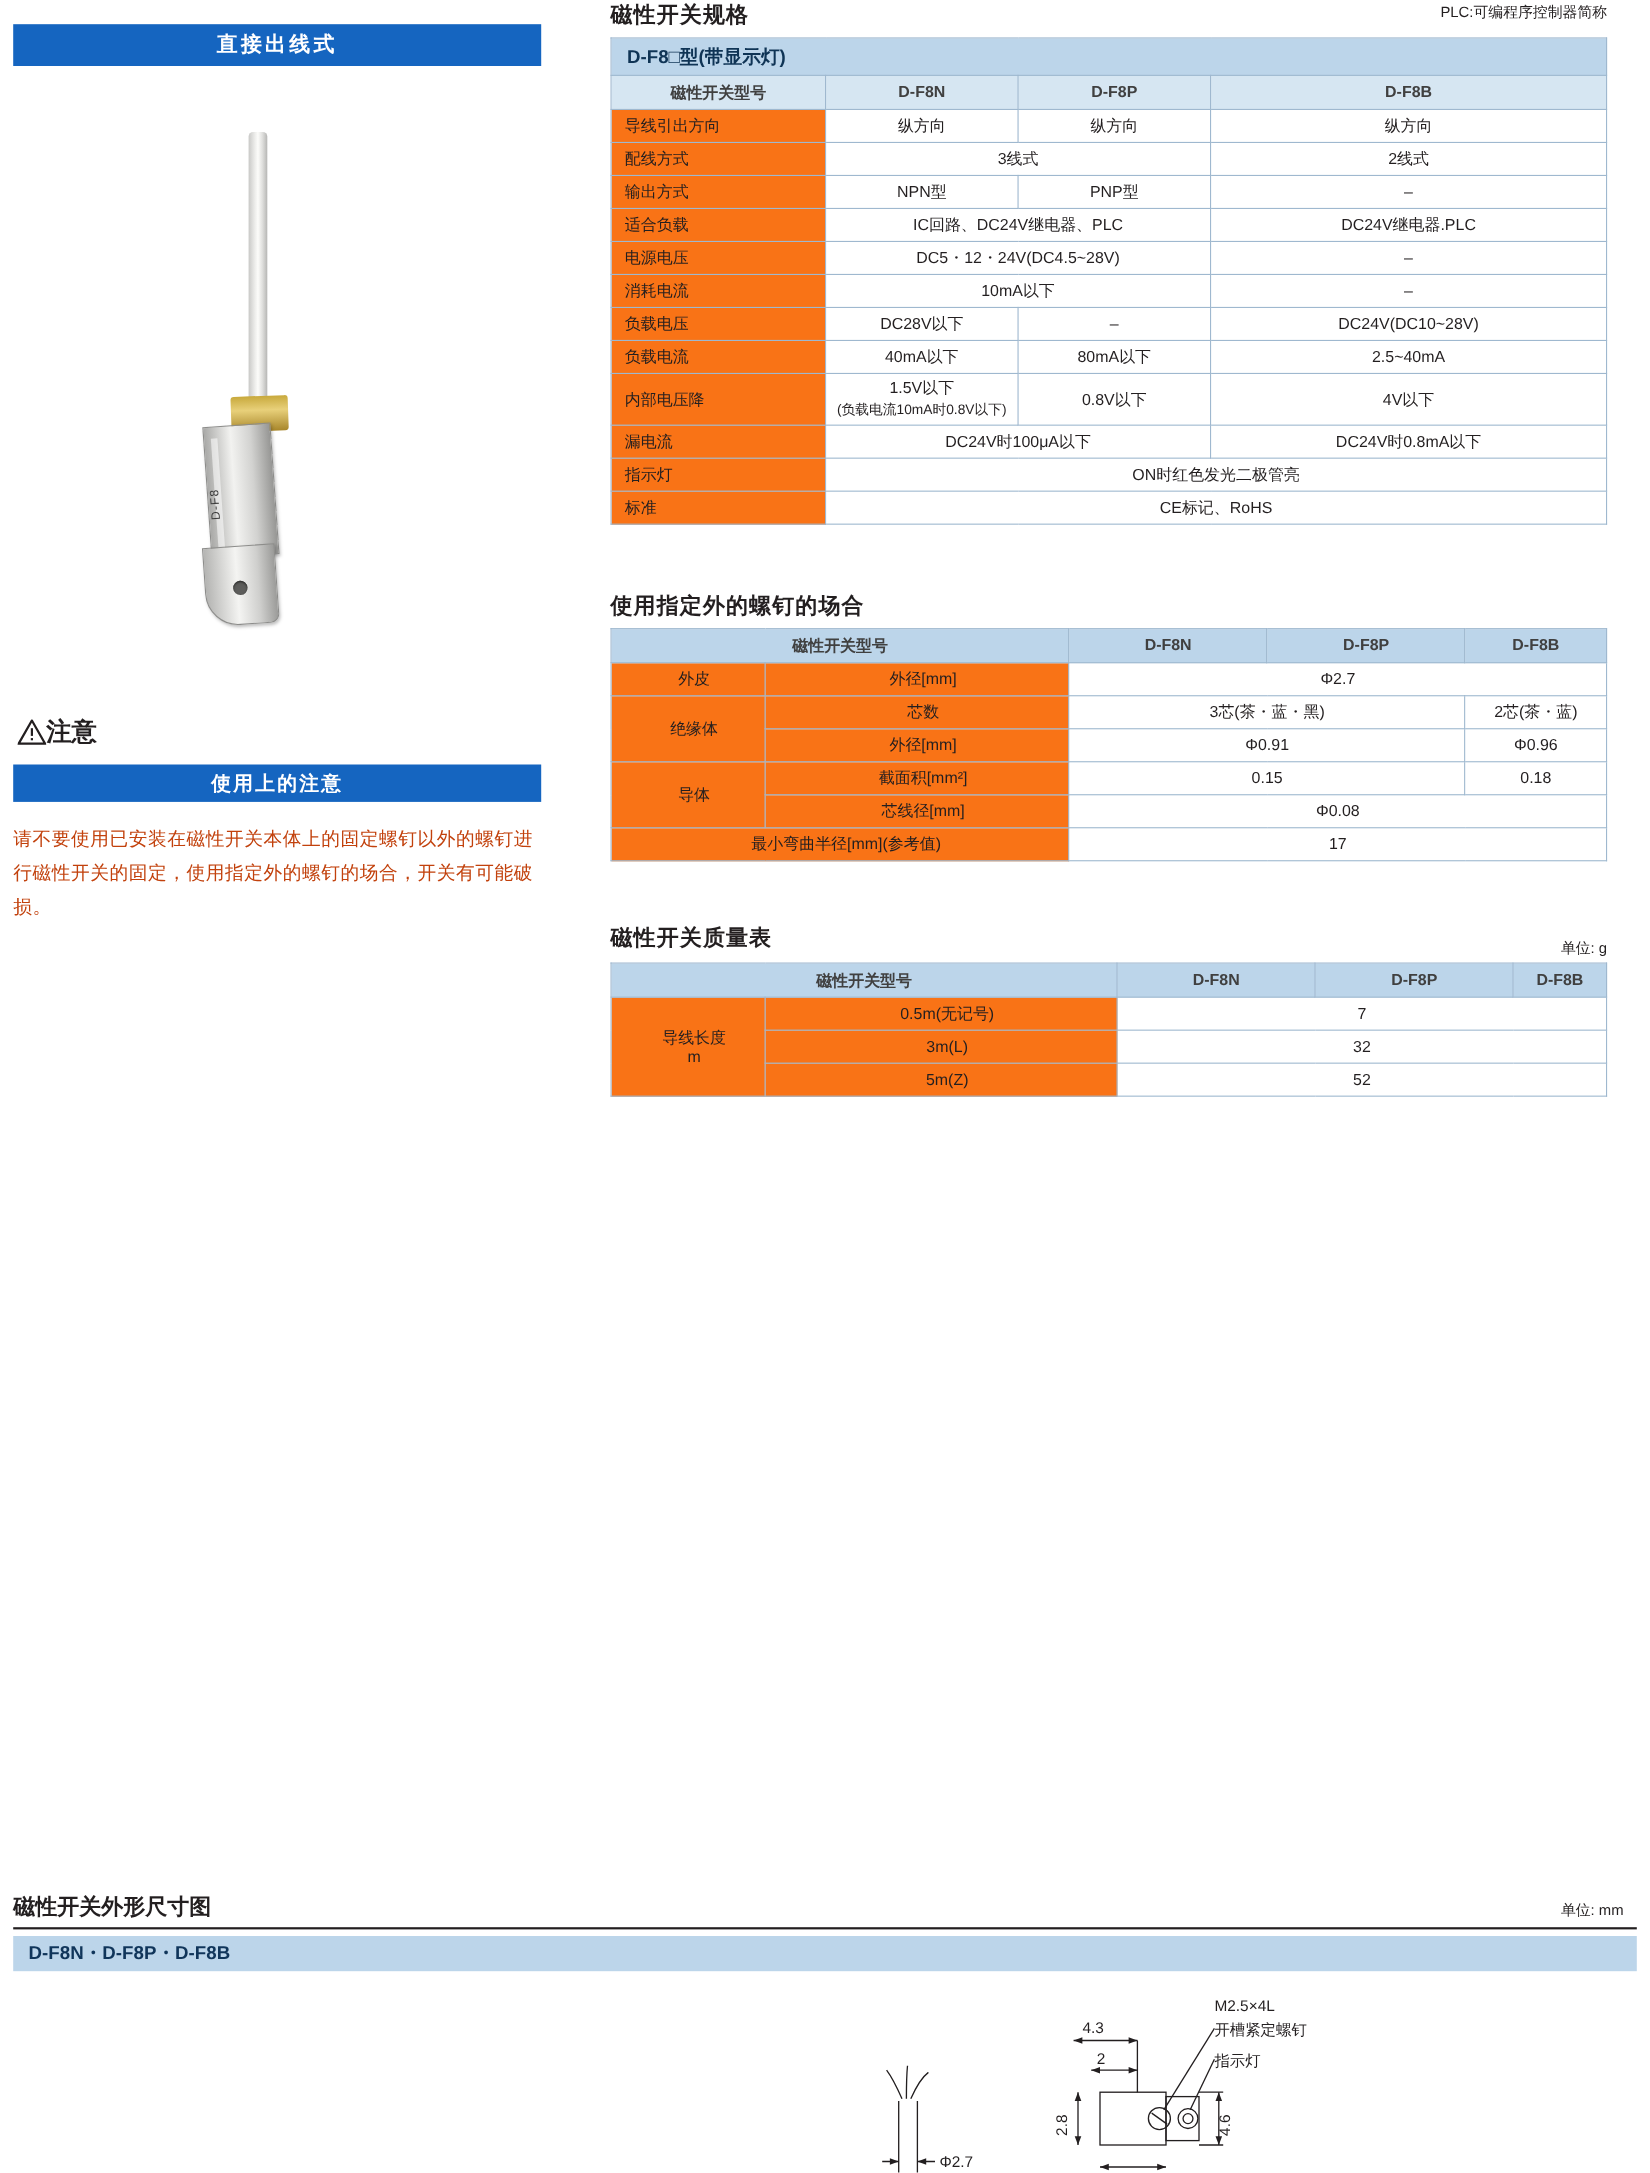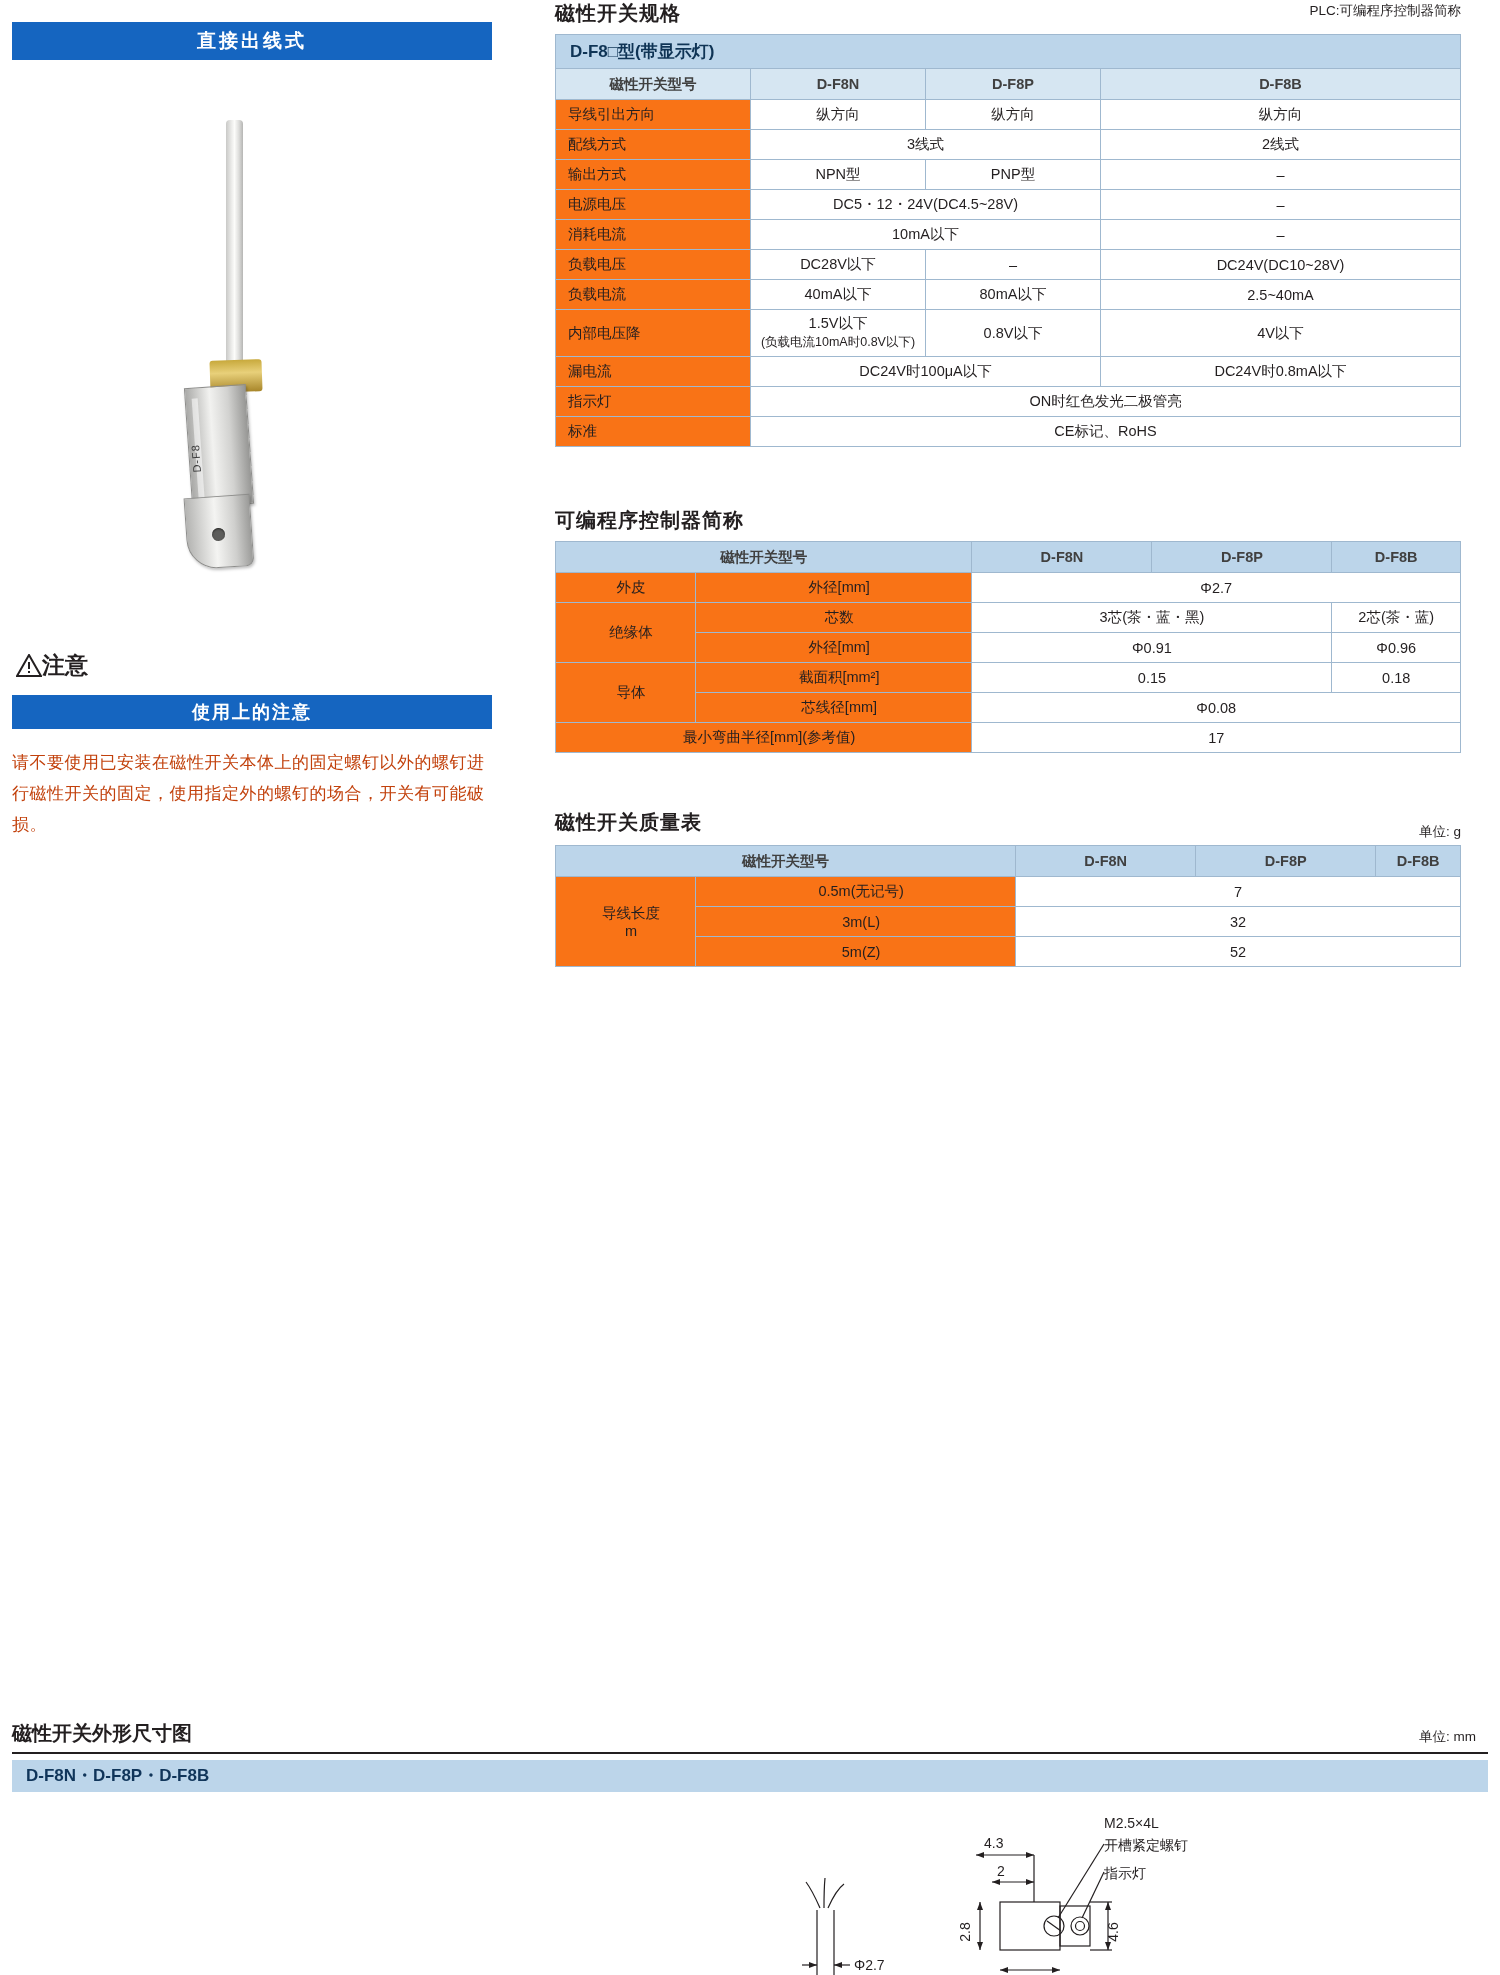--- a/index.html
+++ b/index.html
@@ -180,20 +180,25 @@
         <td class="val" colspan="2">3线式</td>
         <td class="val">2线式</td>
       </tr>
       <tr>
         <td class="lbl">输出方式</td>
         <td class="val">NPN型</td>
         <td class="val">PNP型</td>
         <td class="val">–</td>
       </tr>
       <tr>
+        <td class="lbl">适合负载</td>
+        <td class="val" colspan="2">IC回路、DC24V继电器、PLC</td>
+        <td class="val">DC24V继电器.PLC</td>
+      </tr>
+      <tr>
         <td class="lbl">电源电压</td>
         <td class="val" colspan="2">DC5・12・24V(DC4.5~28V)</td>
         <td class="val">–</td>
       </tr>
       <tr>
         <td class="lbl">消耗电流</td>
         <td class="val" colspan="2">10mA以下</td>
         <td class="val">–</td>
       </tr>
       <tr>
@@ -228,21 +233,21 @@
       </tr>
       <tr>
         <td class="lbl">标准</td>
         <td class="val" colspan="3">CE标记、RoHS</td>
       </tr>
     </tbody>
       </table>
 
     <div style="height:60px;"></div>
     <div style="position:relative;height:34px;">
-      <span class="sec-title">可编程序控制器简称</span>
+      <span class="sec-title">使用指定外的螺钉的场合</span>
     </div>
 
     <table>
       <tbody>
           <tr class="tbl-head-blue">
         <td colspan="2" style="width:305px">磁性开关型号</td>
         <td style="width:180px">D-F8N</td>
         <td style="width:180px">D-F8P</td>
         <td>D-F8B</td>
       </tr>

